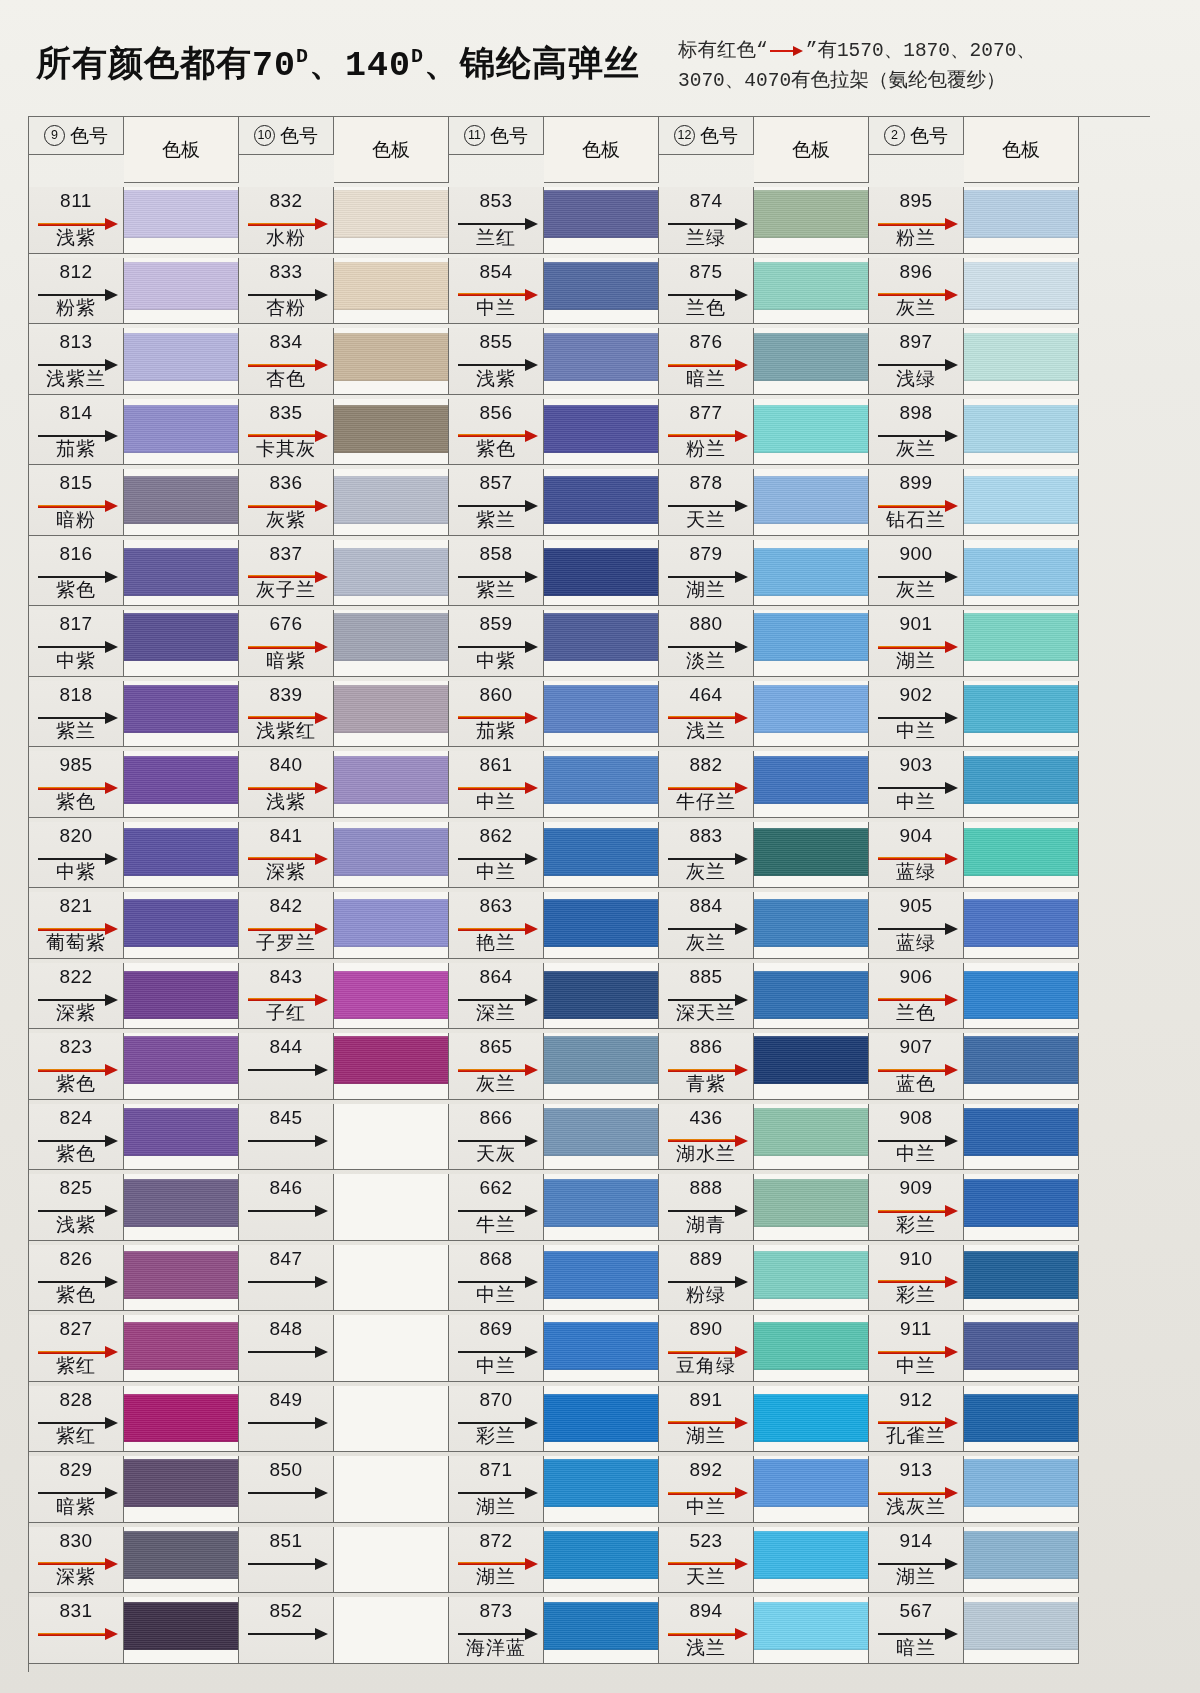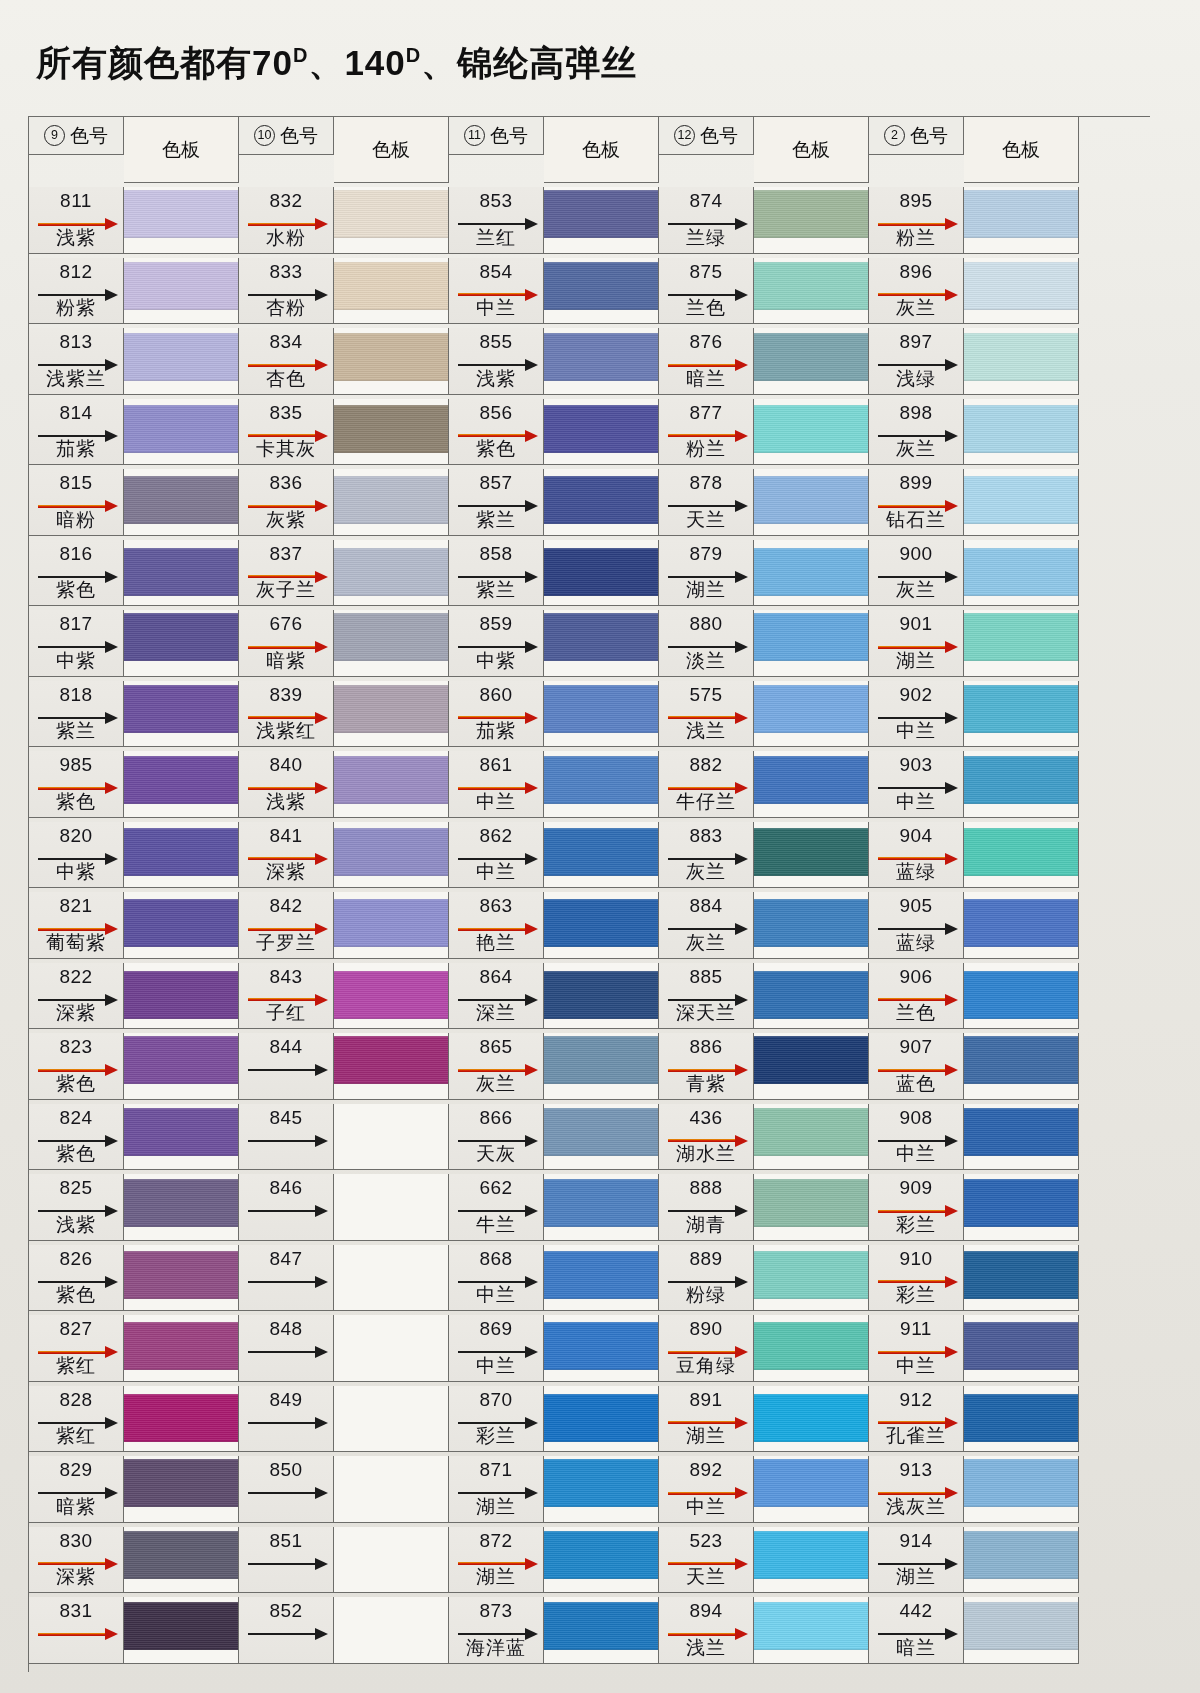--- a/index.html
+++ b/index.html
@@ -11,21 +11,21 @@
     position:relative;
   }
   
   #page{
     position:absolute;inset:0;
     background:
       linear-gradient(180deg,#f2f1ec 0%,#ecebe6 22%,#e8e6e0 60%,#e2e0da 100%);
   }
   
   #header{
-    position:absolute;left:0;top:0;width:956px;height:110px;
+    position:absolute;left:0;top:0;width:956px;height:110px;font-family:Liberation Mono, monospace;
   }
   #title{
     position:absolute;left:36px;top:40px;
     font-size:35px;font-weight:700;color:#101010;
     letter-spacing:1px;white-space:nowrap;
   }
   #title sup{font-size:20px;font-weight:700;vertical-align:super;}
   #note{
     position:absolute;left:678px;top:36px;width:500px;
     font-size:19.5px;line-height:30px;color:#2a2a2a;white-space:nowrap;
@@ -117,20 +117,26 @@
 </style>
 </head>
 <body>
 
 <div id="page"></div>
 
 <div id="header">
   <div id="title">
     <span>所有颜色都有70</span><sup>D</sup><span>、140</span><sup>D</sup><span>、锦纶高弹丝</span>
   </div>
+  <div id="note">
+    <div>
+      <span>标有红色</span><span>“</span><span class="redarrow-inline"><i></i><b></b></span><span>”</span><span>有1570、1870、2070、</span>
+    </div>
+    <div>3070、4070有色拉架（氨纶包覆纱）</div>
+  </div>
 </div>
 
 <div id="grid">
     <div class="hd">
       <span class="circ">9</span>
       <span>色号</span>
     </div>
     <div class="hd sw">
       <span>色板</span>
     </div>
@@ -574,21 +580,21 @@
       <div class="arw red">
         <span class="ln"></span>
         <span class="hdx"></span>
       </div>
       <div class="nm">茄紫</div>
     </div>
     <div class="sw">
       <div class="band" style="background: rgb(90, 128, 196); top: 4px;"></div>
     </div>
     <div class="cell">
-      <div class="code">575</div>
+      <div class="code">464</div>
       <div class="arw red">
         <span class="ln"></span>
         <span class="hdx"></span>
       </div>
       <div class="nm">浅兰</div>
     </div>
     <div class="sw">
       <div class="band" style="background: rgb(118, 169, 226); top: 4px;"></div>
     </div>
     <div class="cell">
@@ -1284,21 +1290,21 @@
       <div class="arw red">
         <span class="ln"></span>
         <span class="hdx"></span>
       </div>
       <div class="nm">浅兰</div>
     </div>
     <div class="sw">
       <div class="band" style="background: rgb(115, 210, 239); top: 5px;"></div>
     </div>
     <div class="cell">
-      <div class="code">442</div>
+      <div class="code">567</div>
       <div class="arw black">
         <span class="ln"></span>
         <span class="hdx"></span>
       </div>
       <div class="nm">暗兰</div>
     </div>
     <div class="sw">
       <div class="band" style="background: rgb(185, 201, 214); top: 5px;"></div>
     </div>
   </div>

